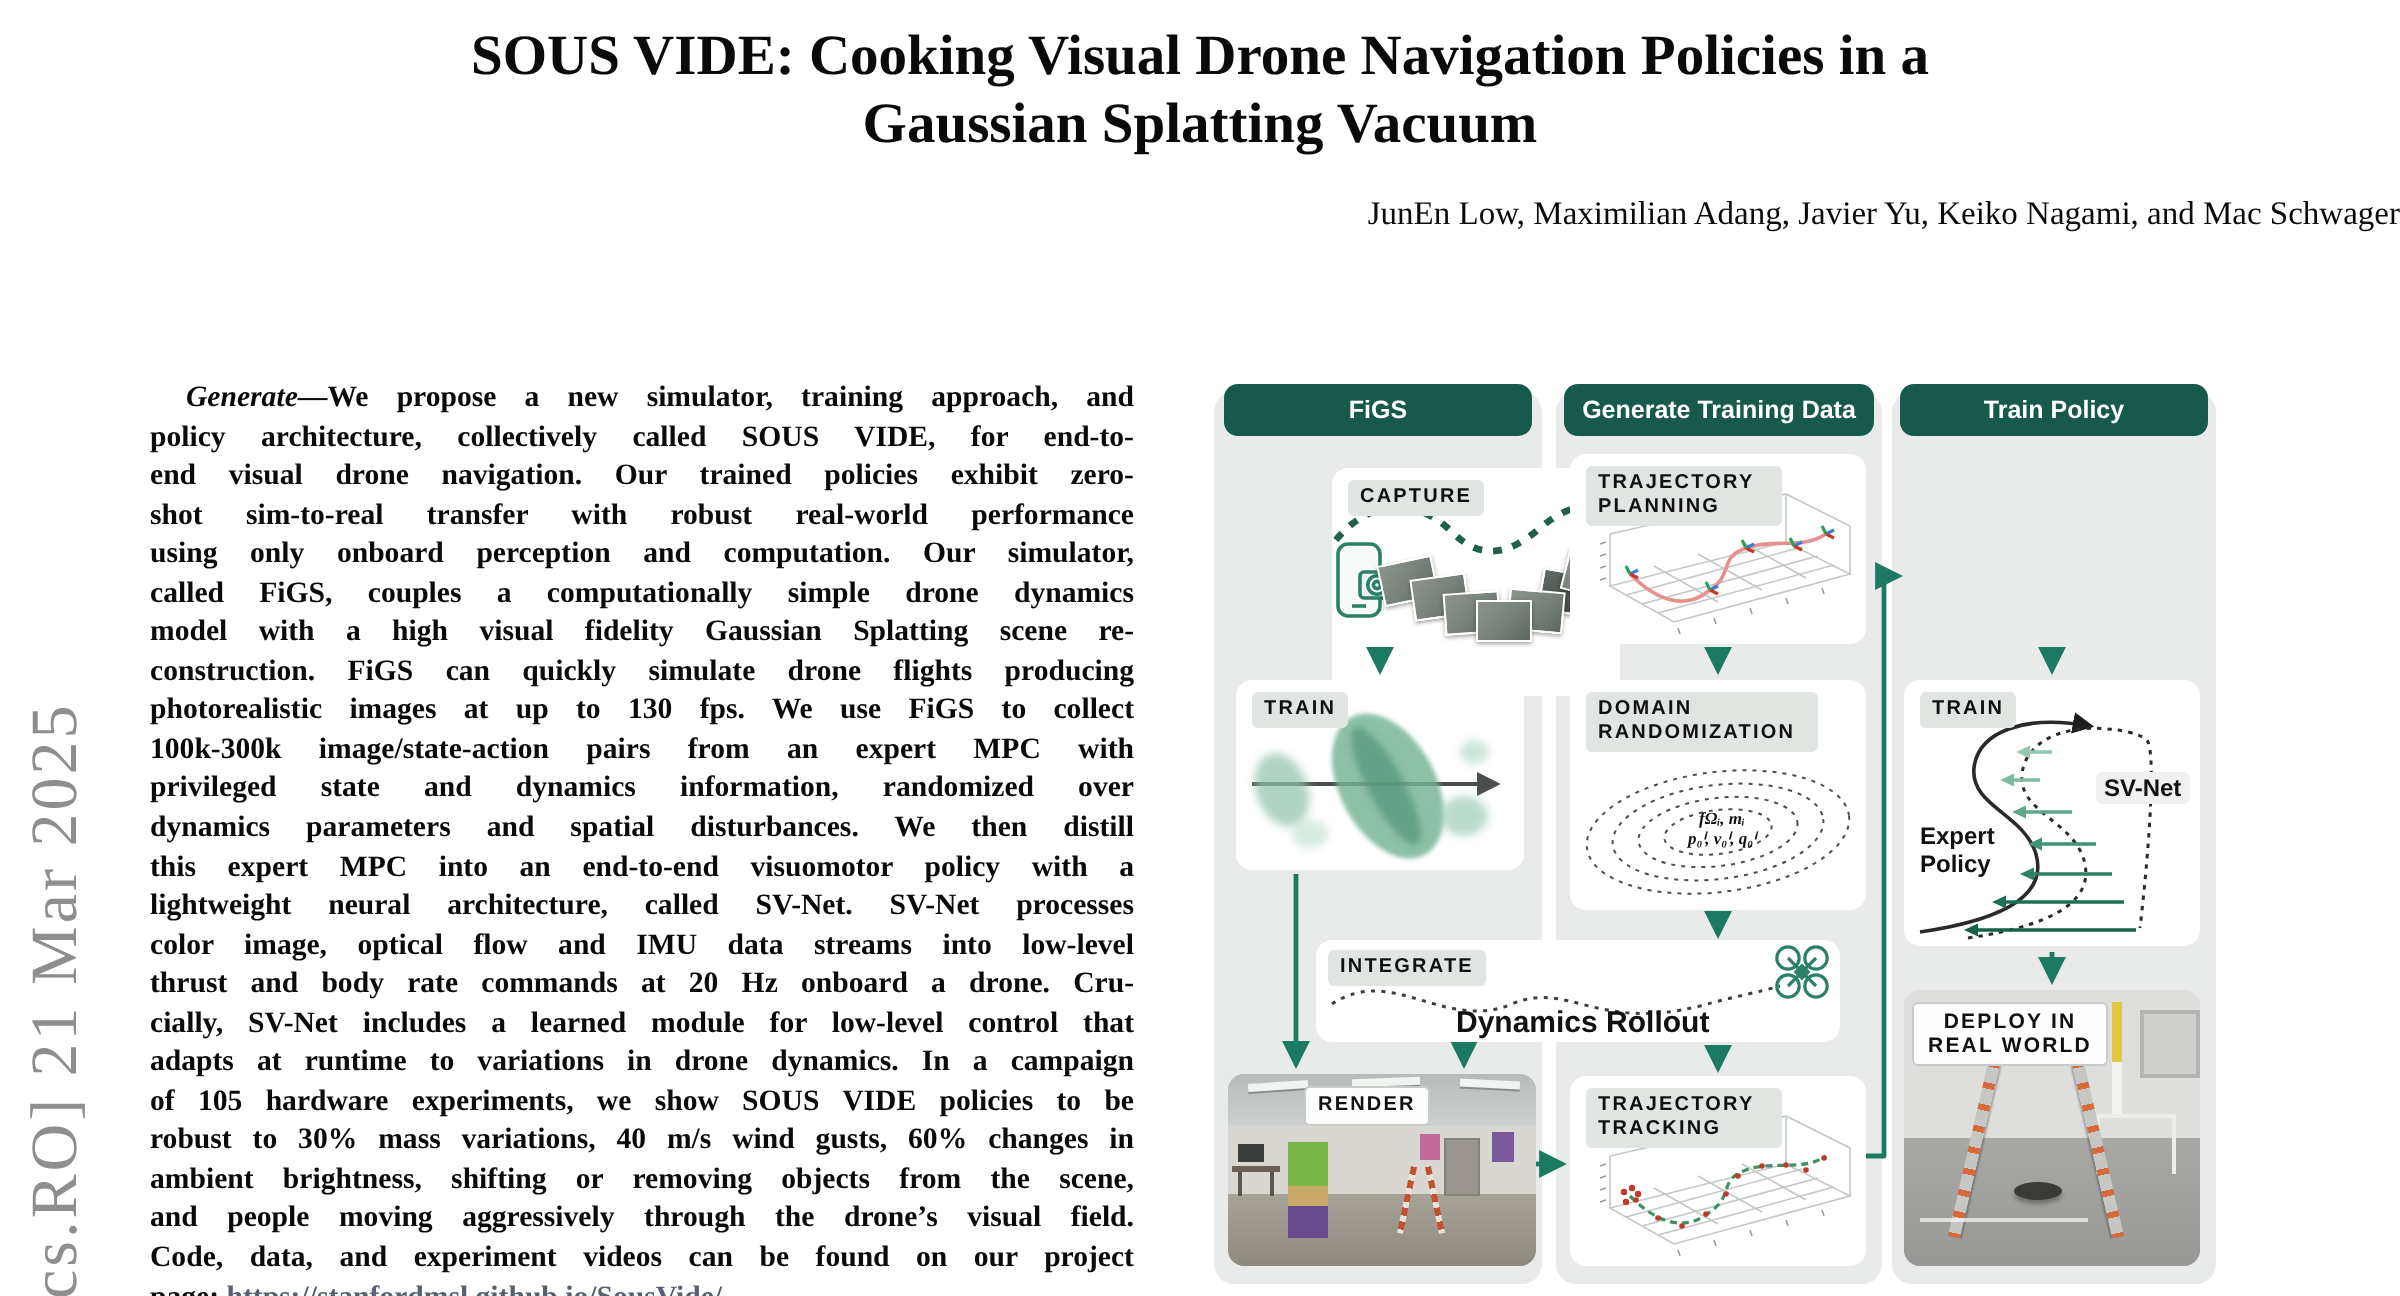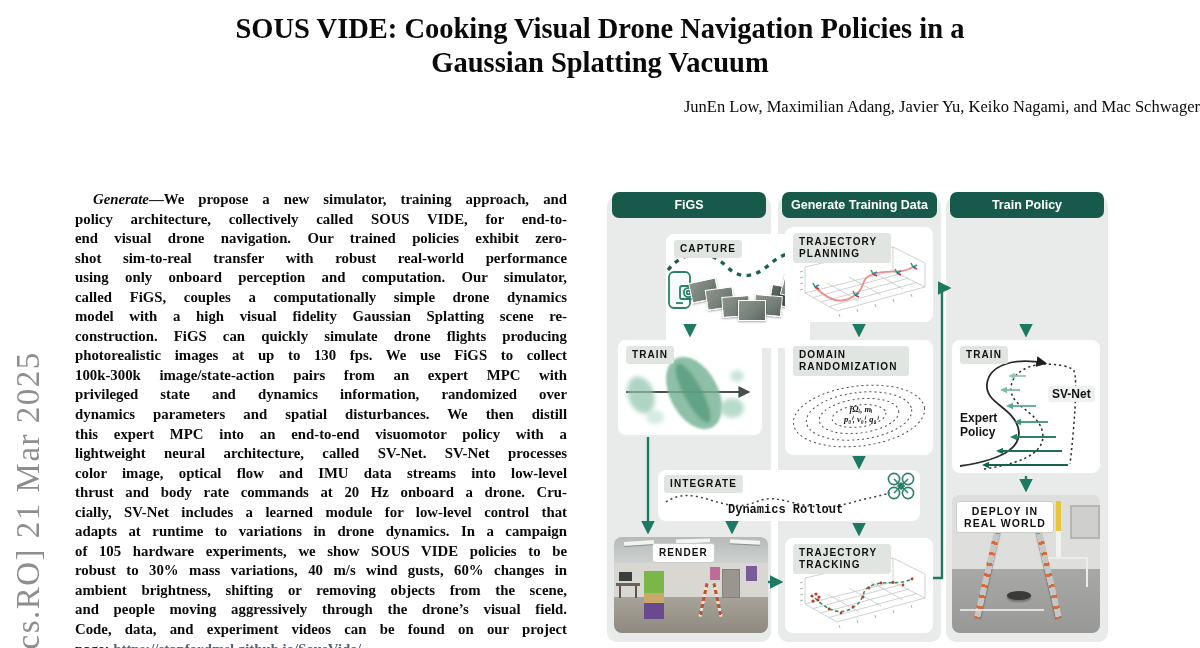--- a/index.html
+++ b/index.html
@@ -174,21 +174,21 @@
           <circle cx="-7" cy="-7" r="5.6"></circle>
             <circle cx="7" cy="-7" r="5.6"></circle>
           <circle cx="-7" cy="7" r="5.6"></circle>
             <circle cx="7" cy="7" r="5.6"></circle>
           <line x1="-7" y1="-7" x2="7" y2="7"></line>
             <line x1="7" y1="-7" x2="-7" y2="7"></line>
           <rect x="-3" y="-3" width="6" height="6" fill="#2c8069" stroke="none" transform="rotate(45)"></rect>
         </g>
       </svg>
       <span class="chip" style="left:6px;top:5px;">INTEGRATE</span>
-      <div class="caption" style="left:70px;top:33px;font-size:12px;font-family:Liberation Mono, monospace;">Dynamics Rollout</div>
+      <div class="caption" style="left:70px;top:33px;font-size:15px;">Dynamics Rollout</div>
     </div>
 
     <div class="card" style="left:185px;top:39px;width:148px;height:95px;">
       <svg width="148" height="95" style="position:absolute;left:0;top:0;">
         <g stroke="#c3c8c4" stroke-width="0.8" fill="none">
           <path d="M20 66 L52 84 L140 60 L108 44 Z"></path>
           <path d="M28 70.5 L116 46.5 M36 75 L124 51 M44 79.5 L132 55.5"></path>
           <path d="M42 56 L74 74 M64 50 L96 68 M86 44 L118 62"></path>
           <line x1="20" y1="66" x2="20" y2="40"></line>
             <line x1="108" y1="44" x2="108" y2="20"></line>

